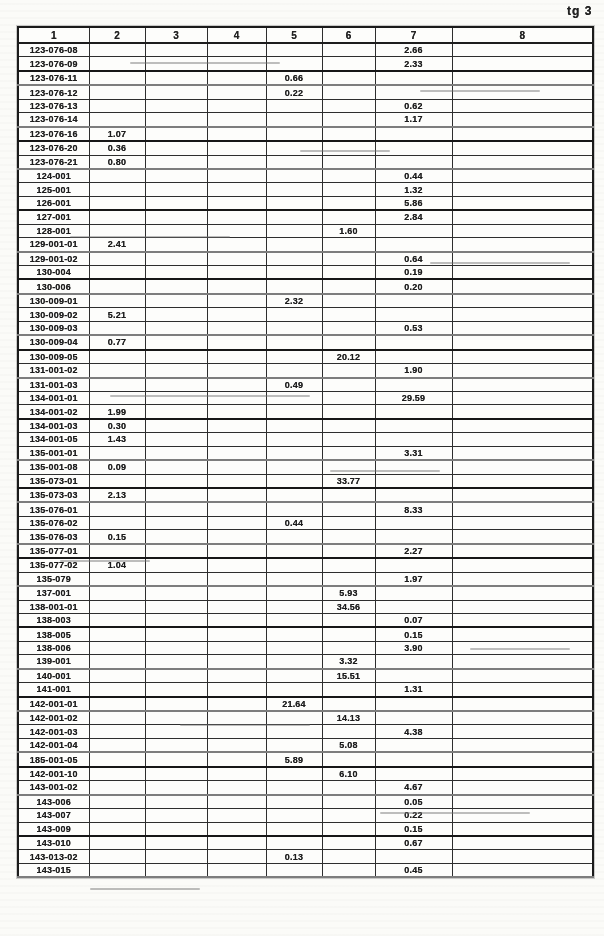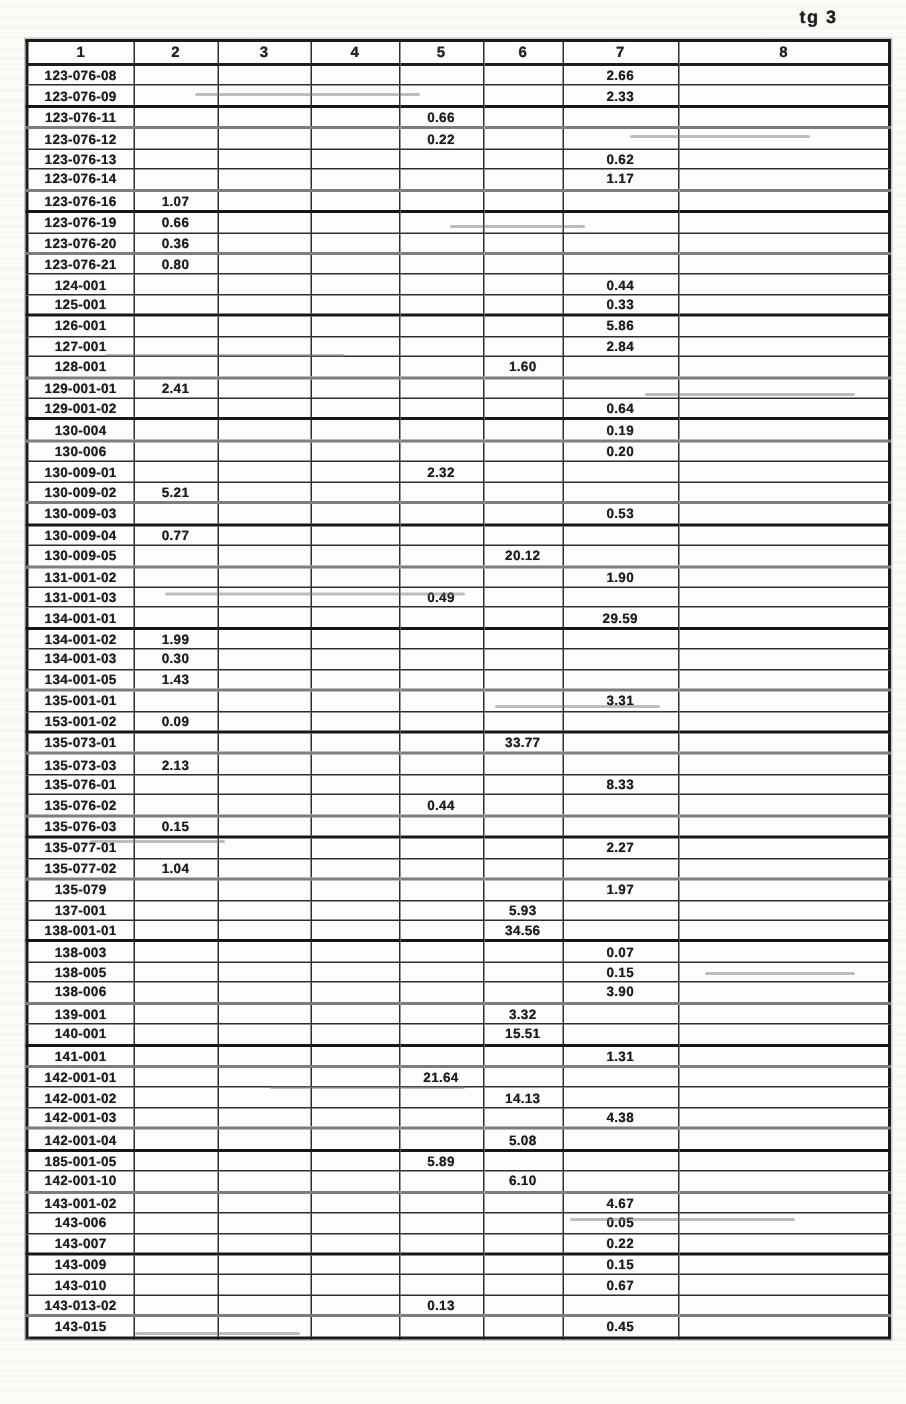--- a/index.html
+++ b/index.html
@@ -18,21 +18,21 @@
   .page {
     position: absolute;
     inset: 0;
     background:
       repeating-linear-gradient(0deg, rgba(0,0,0,0.015) 0 2px, rgba(0,0,0,0) 2px 7px),
       #fbfbf8;
   }
   .page-label {
     position: absolute;
     top: 4px;
-    left: 533px;
+    left: 567px;
     font-size: 12px;
     font-weight: 700;
     letter-spacing: 1px;
     color: #222;
     text-shadow: 0 0 0.5px #333;
   }
   table.doc-table {
     position: absolute;
     left: 17px;
     top: 26px;
@@ -178,30 +178,20 @@
           <td>123-076-16</td>
           <td>1.07</td>
           <td></td>
           <td></td>
           <td></td>
           <td></td>
           <td></td>
           <td></td>
         </tr>
         <tr>
-          <td>123-076-19</td>
-          <td>0.66</td>
-          <td></td>
-          <td></td>
-          <td></td>
-          <td></td>
-          <td></td>
-          <td></td>
-        </tr>
-        <tr>
           <td>123-076-20</td>
           <td>0.36</td>
           <td></td>
           <td></td>
           <td></td>
           <td></td>
           <td></td>
           <td></td>
         </tr>
         <tr>
@@ -224,21 +214,21 @@
           <td>0.44</td>
           <td></td>
         </tr>
         <tr>
           <td>125-001</td>
           <td></td>
           <td></td>
           <td></td>
           <td></td>
           <td></td>
-          <td>0.33</td>
+          <td>1.32</td>
           <td></td>
         </tr>
         <tr>
           <td>126-001</td>
           <td></td>
           <td></td>
           <td></td>
           <td></td>
           <td></td>
           <td>5.86</td>
@@ -418,21 +408,21 @@
           <td>135-001-01</td>
           <td></td>
           <td></td>
           <td></td>
           <td></td>
           <td></td>
           <td>3.31</td>
           <td></td>
         </tr>
         <tr>
-          <td>153-001-02</td>
+          <td>135-001-08</td>
           <td>0.09</td>
           <td></td>
           <td></td>
           <td></td>
           <td></td>
           <td></td>
           <td></td>
         </tr>
         <tr>
           <td>135-073-01</td>

